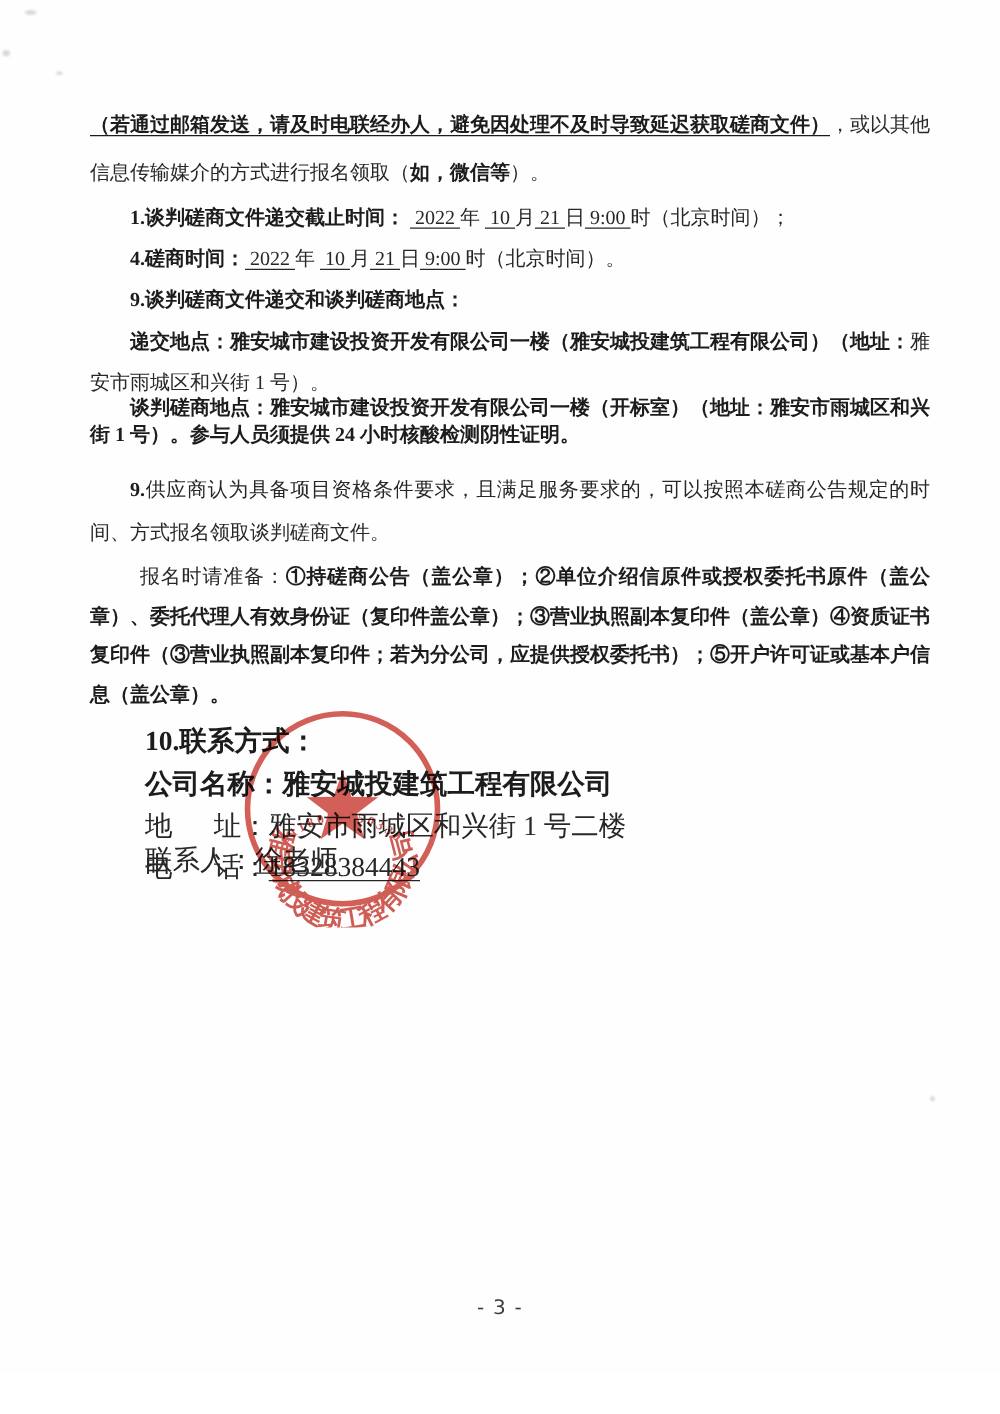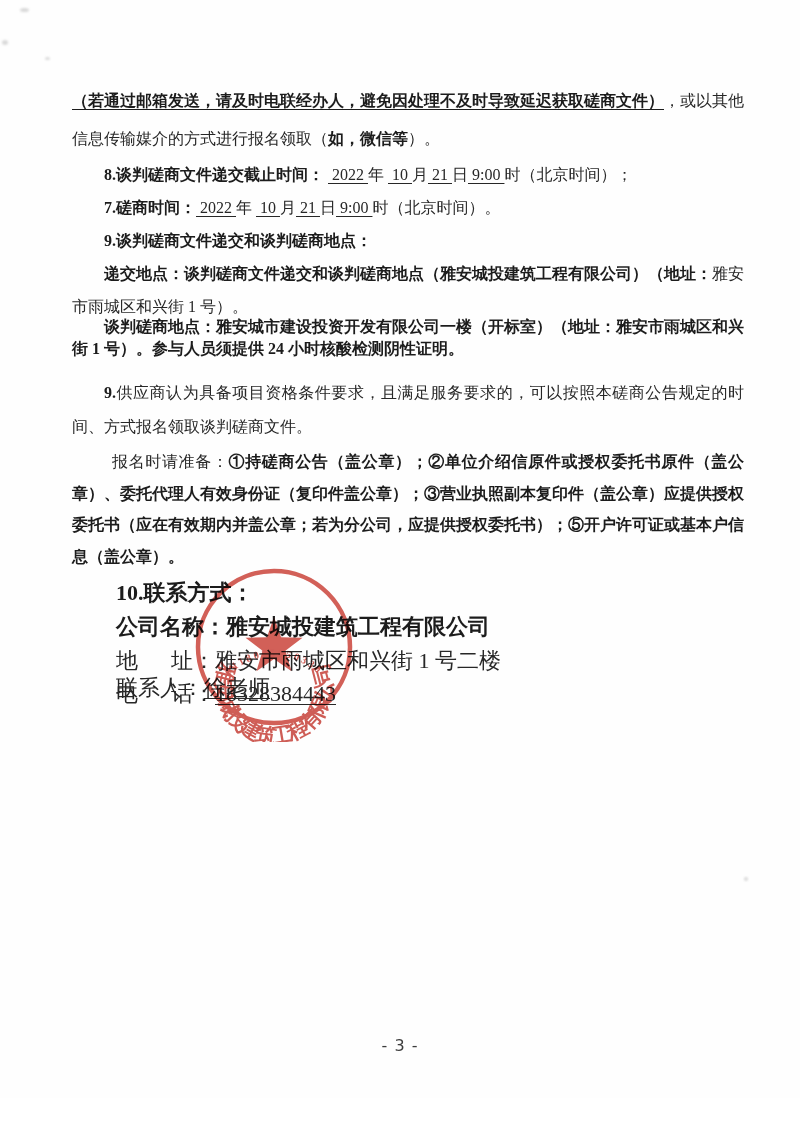--- a/index.html
+++ b/index.html
@@ -44,27 +44,27 @@
 <body>
 
 <div class="page">
 
   <div class="speck" style="left:20px;top:8px;width:9px;height:4px;"></div>
   <div class="speck" style="left:2px;top:40px;width:6px;height:5px;"></div>
   <div class="speck" style="left:45px;top:57px;width:5px;height:3px;"></div>
   <div class="speck" style="left:744px;top:877px;width:4px;height:4px;"></div>
 
   <div class="para" style="top:82px;line-height:38px;"><span class="b u">（若通过邮箱发送，请及时电联经办人，避免因处理不及时导致延迟获取磋商文件）</span><span>，或以其他信息传输媒介的方式进行报名领取（</span><span class="b">如，微信等</span><span>）。</span></div>
-  <div class="para ind2" style="top:158px;"><span class="b">8.谈判磋商文件递交截止时间： </span><span class="u"> 2022 </span><span>年 </span><span class="u"> 10 </span><span>月</span><span class="u"> 21 </span><span>日</span><span class="u"> 9:00 </span><span>时（北京时间）；</span></div>
-  <div class="para ind2" style="top:191px;"><span class="b">7.磋商时间：</span><span class="u"> 2022 </span><span>年 </span><span class="u"> 10 </span><span>月</span><span class="u"> 21 </span><span>日</span><span class="u"> 9:00 </span><span>时（北京时间）。</span></div>
+  <div class="para ind2" style="top:158px;"><span class="b">1.谈判磋商文件递交截止时间： </span><span class="u"> 2022 </span><span>年 </span><span class="u"> 10 </span><span>月</span><span class="u"> 21 </span><span>日</span><span class="u"> 9:00 </span><span>时（北京时间）；</span></div>
+  <div class="para ind2" style="top:191px;"><span class="b">4.磋商时间：</span><span class="u"> 2022 </span><span>年 </span><span class="u"> 10 </span><span>月</span><span class="u"> 21 </span><span>日</span><span class="u"> 9:00 </span><span>时（北京时间）。</span></div>
   <div class="para ind2" style="top:224px;"><span class="b">9.谈判磋商文件递交和谈判磋商地点：</span></div>
-  <div class="para ind2" style="top:257px;"><span class="b">递交地点：谈判磋商文件递交和谈判磋商地点（雅安城投建筑工程有限公司）（地址：</span><span>雅安市雨城区和兴街 1 号）。</span></div>
+  <div class="para ind2" style="top:257px;"><span class="b">递交地点：雅安城市建设投资开发有限公司一楼（雅安城投建筑工程有限公司）（地址：</span><span>雅安市雨城区和兴街 1 号）。</span></div>
   <div class="para ind2" style="top:316px;line-height:21.5px;"><span class="b">谈判磋商地点：雅安城市建设投资开发有限公司一楼（开标室）（地址：雅安市雨城区和兴街 1 号）。参与人员须提供 24 小时核酸检测阴性证明。</span></div>
   <div class="para ind2" style="top:376px;line-height:34px;"><span class="b">9.</span><span>供应商认为具备项目资格条件要求，且满足服务要求的，可以按照本磋商公告规定的时间、方式报名领取谈判磋商文件。</span></div>
-  <div class="para ind25" style="top:446px;line-height:31.5px;"><span>报名时请准备：</span><span class="b">①持磋商公告（盖公章）；②单位介绍信原件或授权委托书原件（盖公章）、委托代理人有效身份证（复印件盖公章）；③营业执照副本复印件（盖公章）应提供授权委托书（应在有效期内并盖公章；若为分公司，应提供授权委托书）；⑤开户许可证或基本户信息（盖公章）。</span></div>
+  <div class="para ind25" style="top:446px;line-height:31.5px;"><span>报名时请准备：</span><span class="b">①持磋商公告（盖公章）；②单位介绍信原件或授权委托书原件（盖公章）、委托代理人有效身份证（复印件盖公章）；③营业执照副本复印件（盖公章）④资质证书复印件（③营业执照副本复印件；若为分公司，应提供授权委托书）；⑤开户许可证或基本户信息（盖公章）。</span></div>
   <div class="para ind2 contact" style="top:576px;"><span class="b">10.联系方式：</span></div>
   <div class="para ind2 contact" style="top:610px;"><span class="b">公司名称：雅安城投建筑工程有限公司</span></div>
   <div class="para ind2 contact" style="top:644px;"><span>地  址：雅安市雨城区和兴街 1 号二楼</span></div>
   <div class="para ind2 contact" style="top:677px;"><span>电  话：</span><span class="u">18328384443</span></div>
   <div class="para ind2 contact" style="top:671px;"><span>联系人：</span><span class="u">徐老师</span></div>
 
   <svg class="seal" viewBox="0 0 190 190" aria-hidden="true">
     <circle cx="95" cy="95" r="76" fill="none" stroke="#d0524a" stroke-width="4.5"></circle>
     <polygon fill="#d0524a" points="95,65 102.1,85.3 123.5,85.7 106.4,98.7 112.6,119.3 95,107 77.4,119.3 83.6,98.7 66.5,85.7 87.9,85.3"></polygon>
     <path id="seal-arc-top" d="M 41.4 114.5 A 57 57 0 1 0 148.6 114.5" fill="none"></path>

